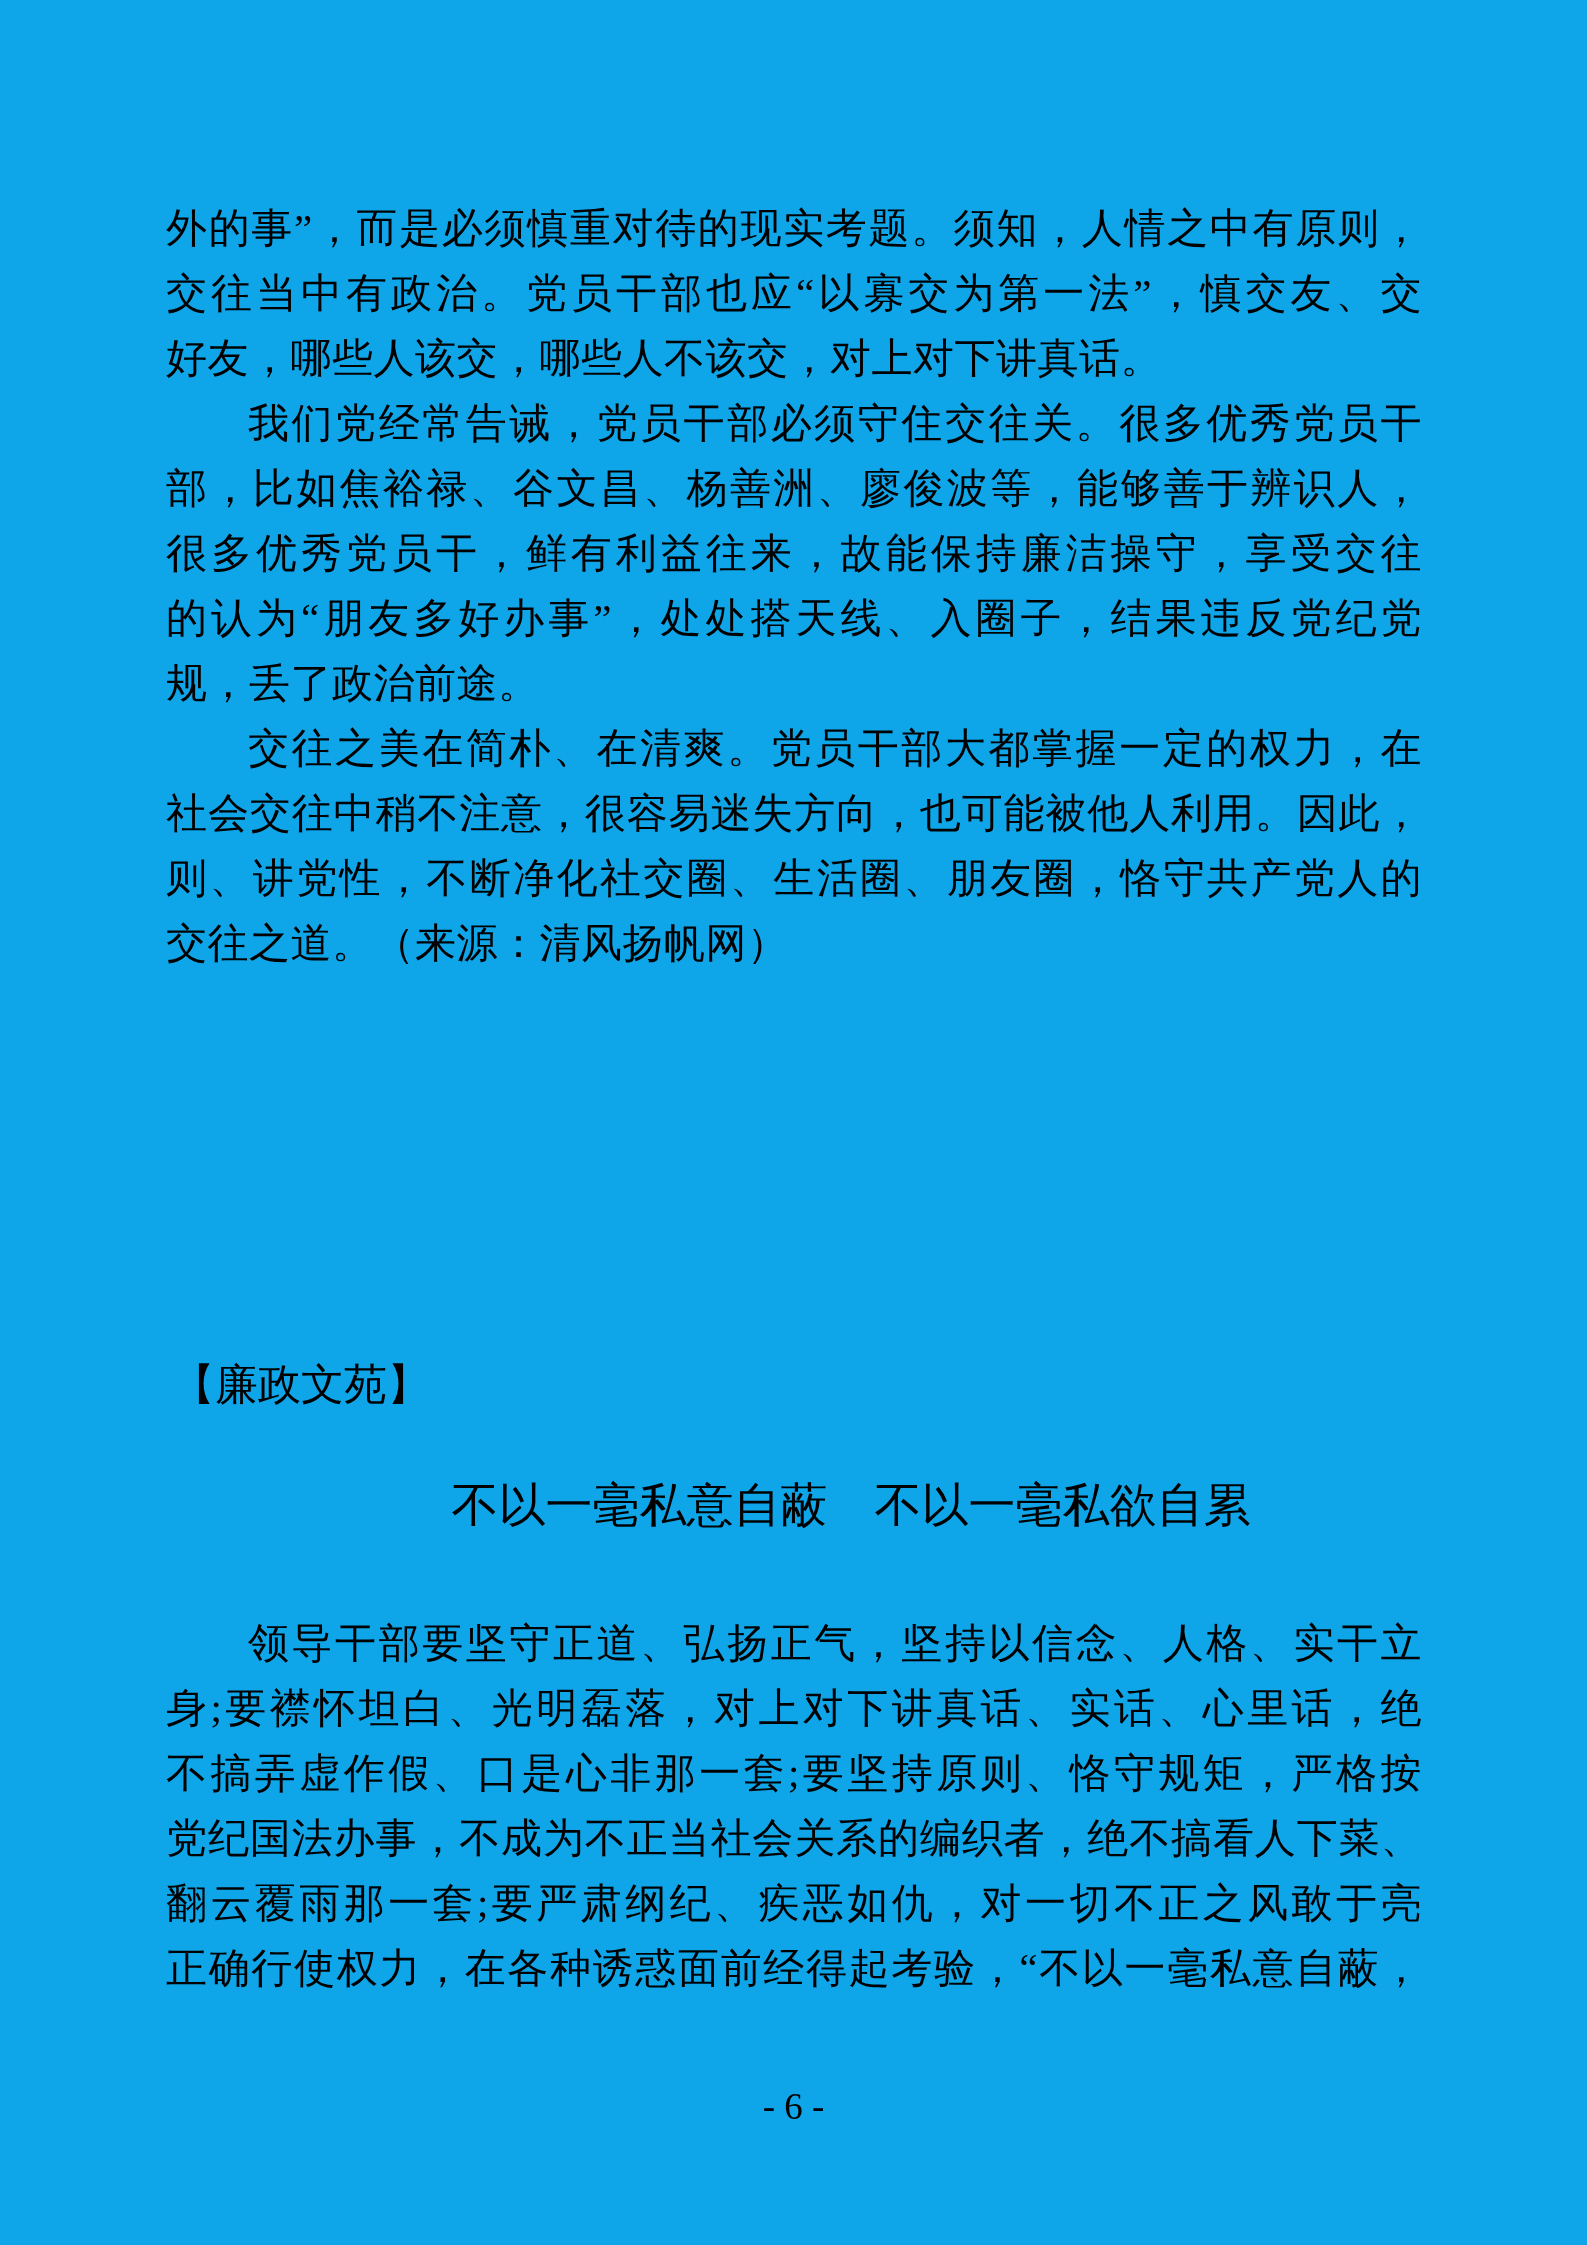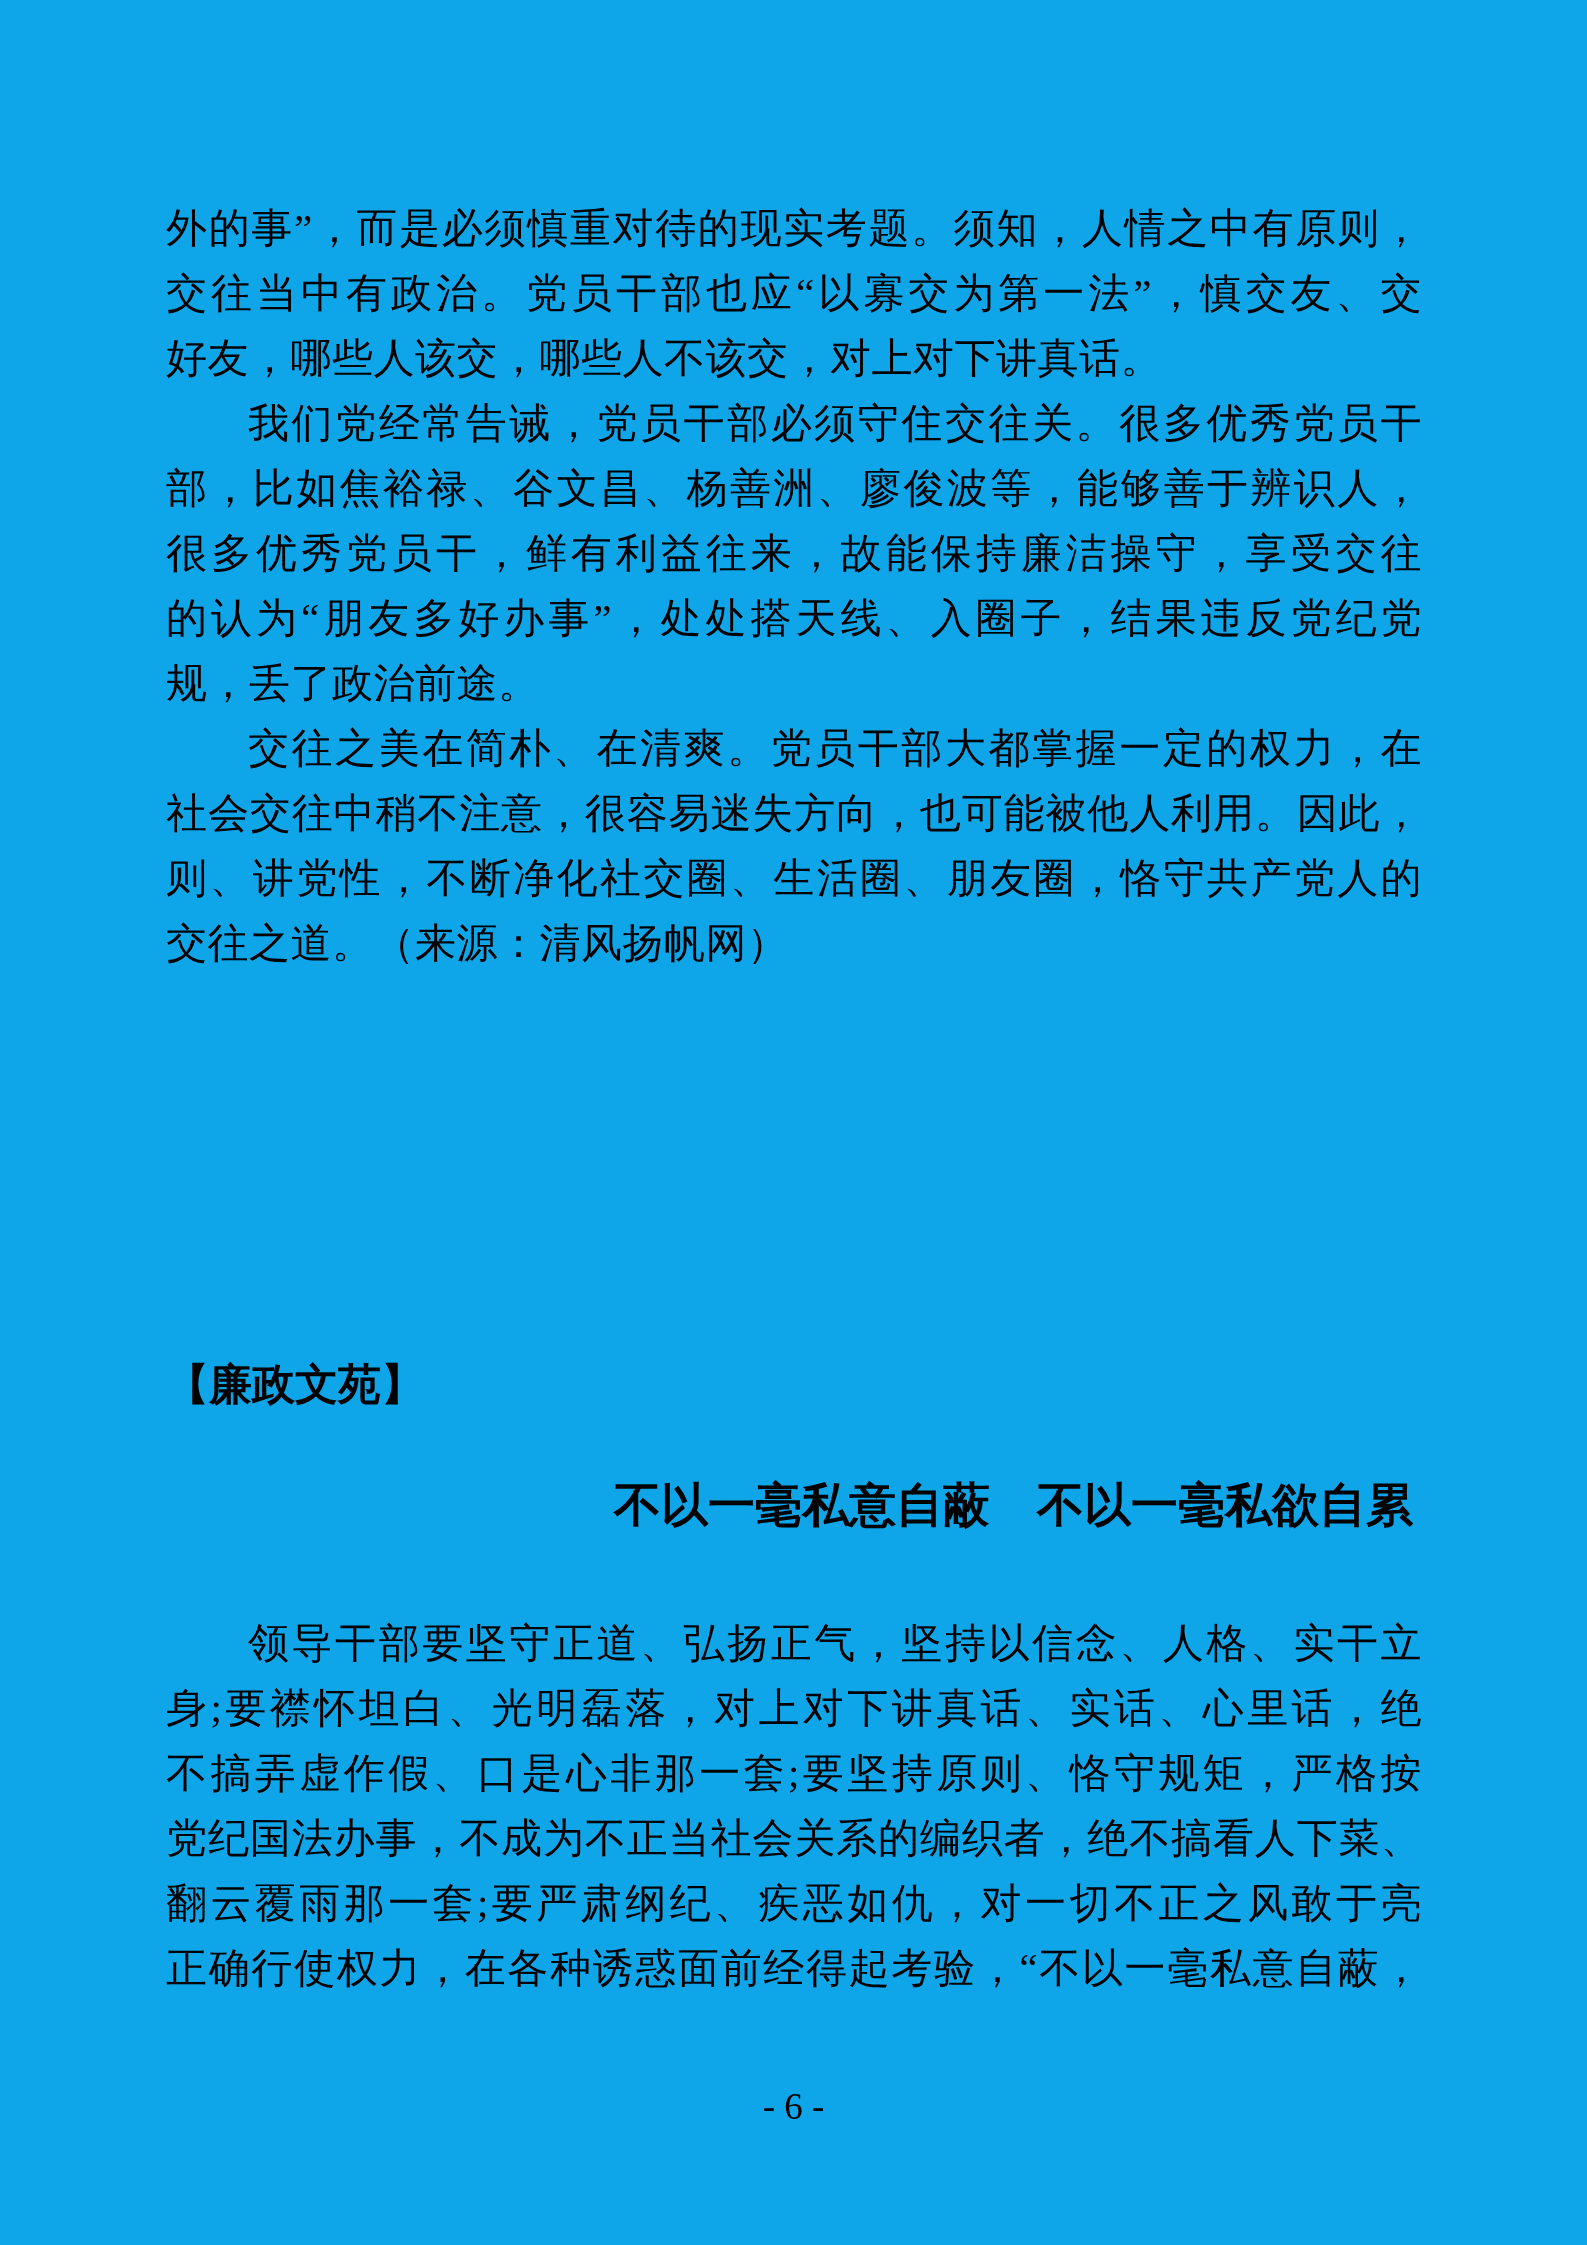--- a/index.html
+++ b/index.html
@@ -30,37 +30,37 @@
   }
   .just {
     text-align: justify;
     text-align-last: justify;
   }
   .indent {
     padding-left: 82px;
   }
   .section-header {
     position: absolute;
-    left: 166px;
+    left: 172px;
     top: 1352px;
     font-size: 43px;
     line-height: 65px;
-    font-weight: bold;
+    font-weight: normal;
   }
   .article-title {
     position: absolute;
-    left: 157px;
+    left: 168px;
     top: 1470px;
     width: 1256px;
-    text-align: right;
+    text-align: center;
     padding-left: 110px;
     box-sizing: border-box;
     font-size: 47px;
     line-height: 70px;
-    font-weight: bold;
+    font-weight: normal;
   }
   .block-b { top: 1611px; }
   .page-footer {
     position: absolute;
     left: 0;
     top: 2082px;
     width: 1587px;
     text-align: center;
     font-size: 37px;
     line-height: 50px;

